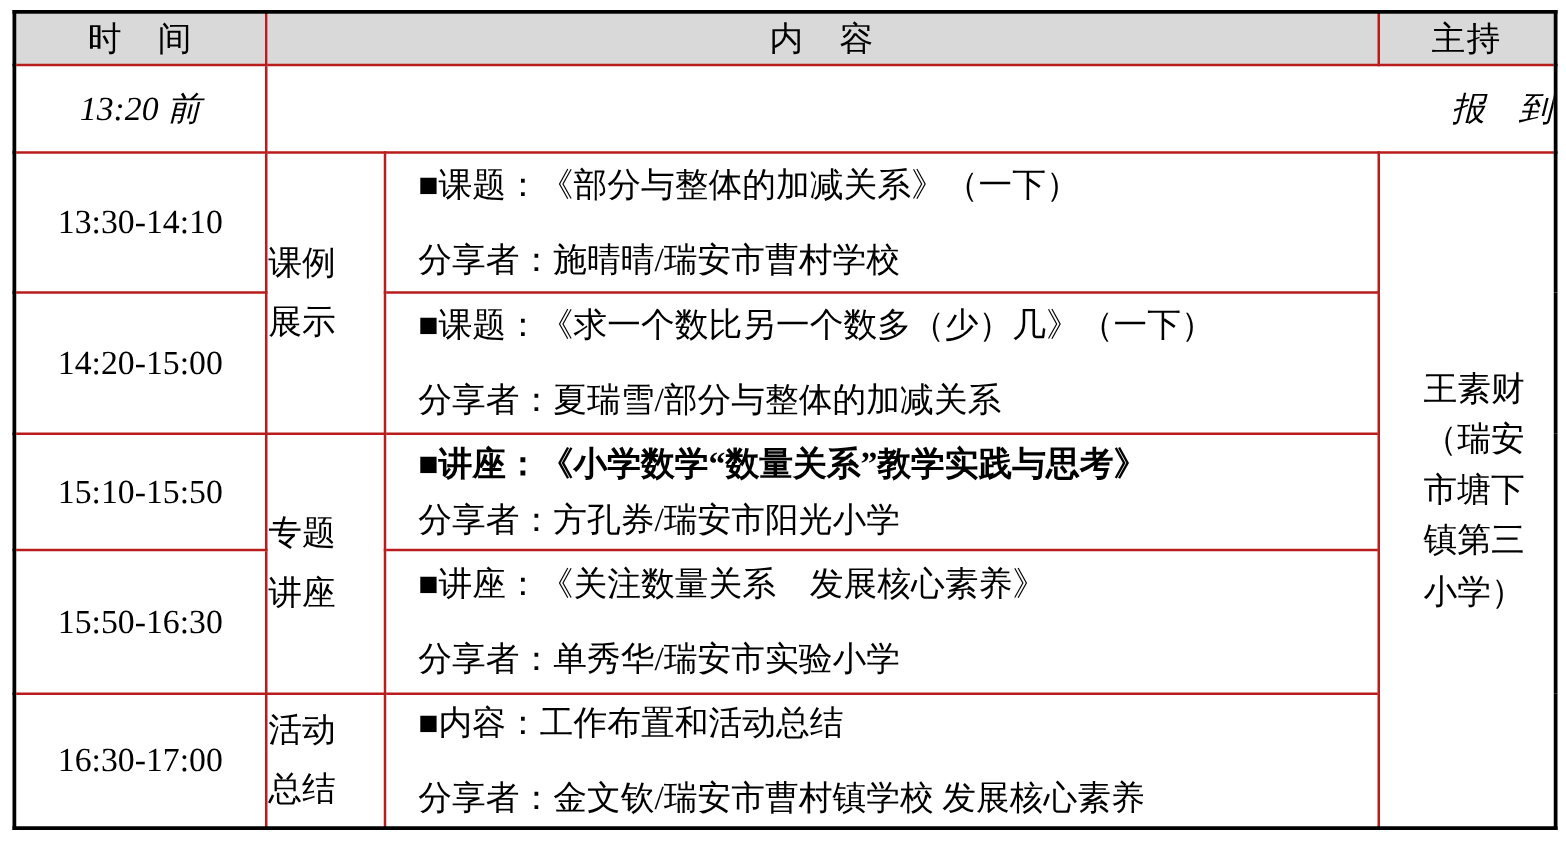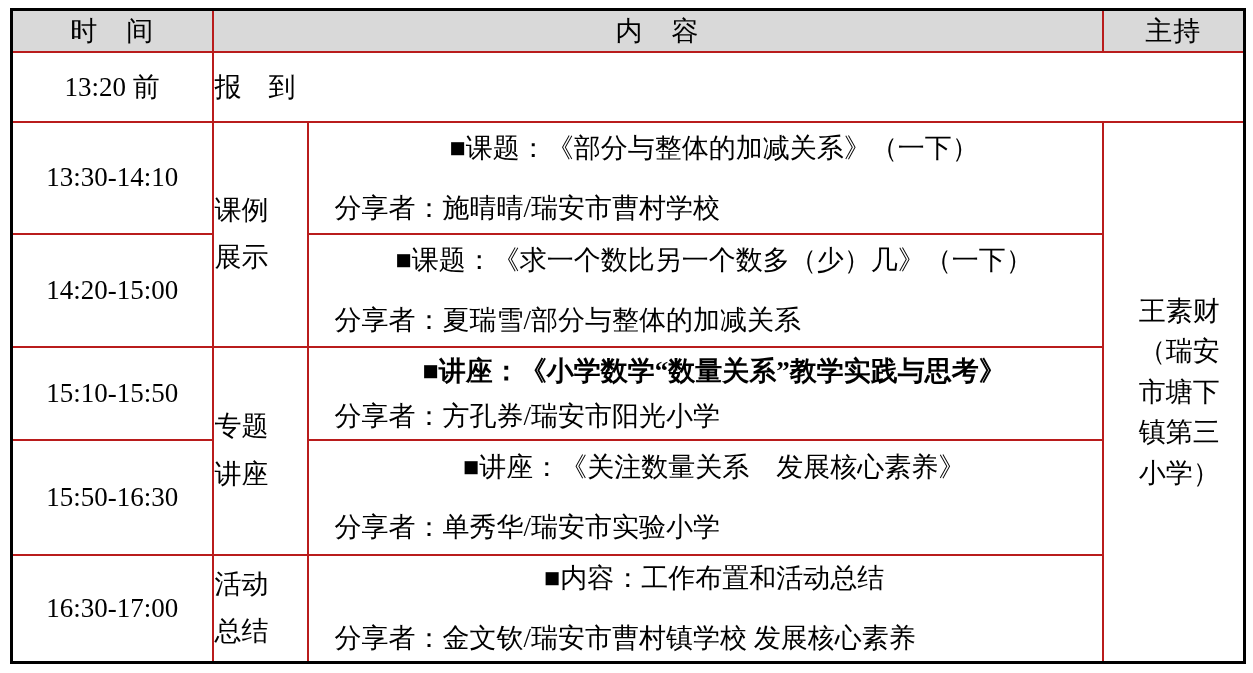--- a/index.html
+++ b/index.html
@@ -33,43 +33,43 @@
     background: #d9d9d9;
     text-align: center;
     font-size: 30px;
     letter-spacing: 1px;
   }
   td.time {
     text-align: center;
     font-size: 28px;
   }
   td.reg {
-    text-align: left;
+    text-align: right;
   }
   td.category {
     white-space: pre-line;
     line-height: 1.75;
     font-size: 29px;
   }
   td.content {
     padding-left: 26px;
     padding-right: 8px;
   }
-  td.content .line1 { margin-bottom: 24px; text-align: center; }
+  td.content .line1 { margin-bottom: 24px; }
   tr.tight td.content .line1 { margin-bottom: 9px; font-weight: bold; }
   td.host {
     text-align: center;
     white-space: pre-line;
     line-height: 1.5;
     font-size: 29px;
     padding-left: 13px;
   }
   
   tr.r-header   { height: 42px; }
-  tr.r-reg      { height: 70px; }
+  tr.r-reg      { height: 70px; font-style: italic; }
   tr.r-s1       { height: 112px; }
   tr.r-s2       { height: 113px; }
   tr.r-s3       { height: 93px; }
   tr.r-s4       { height: 115px; }
   tr.r-s5       { height: 108px; }
 </style>
 </head>
 <body>
 
 <div class="page">

